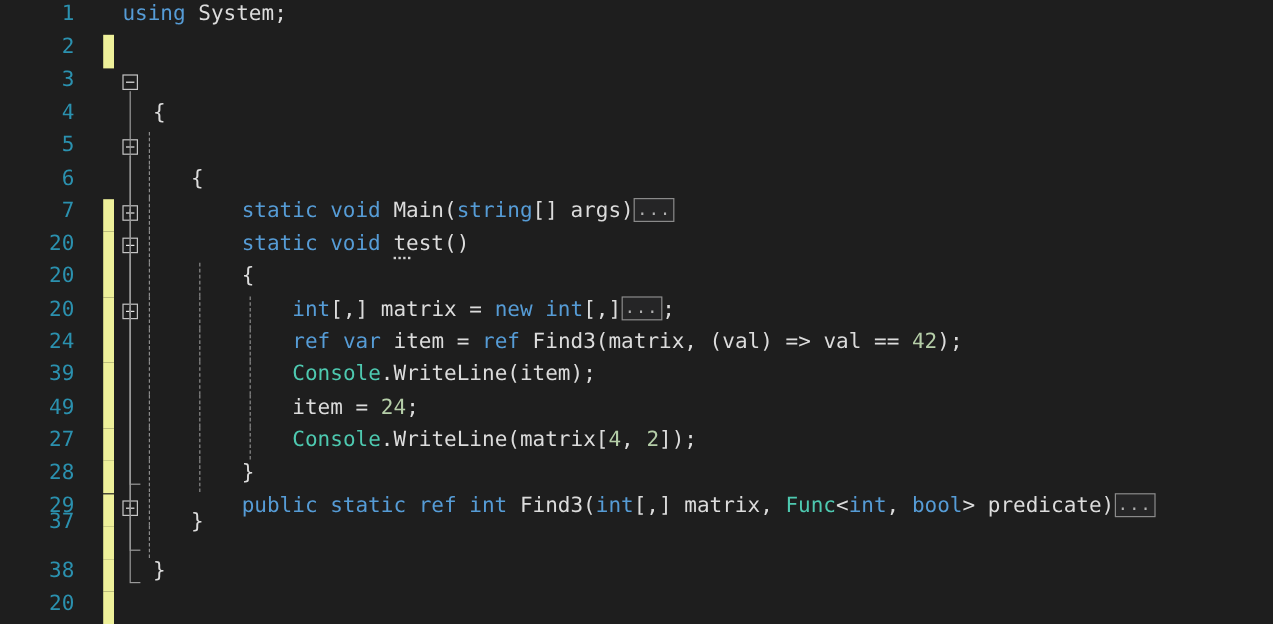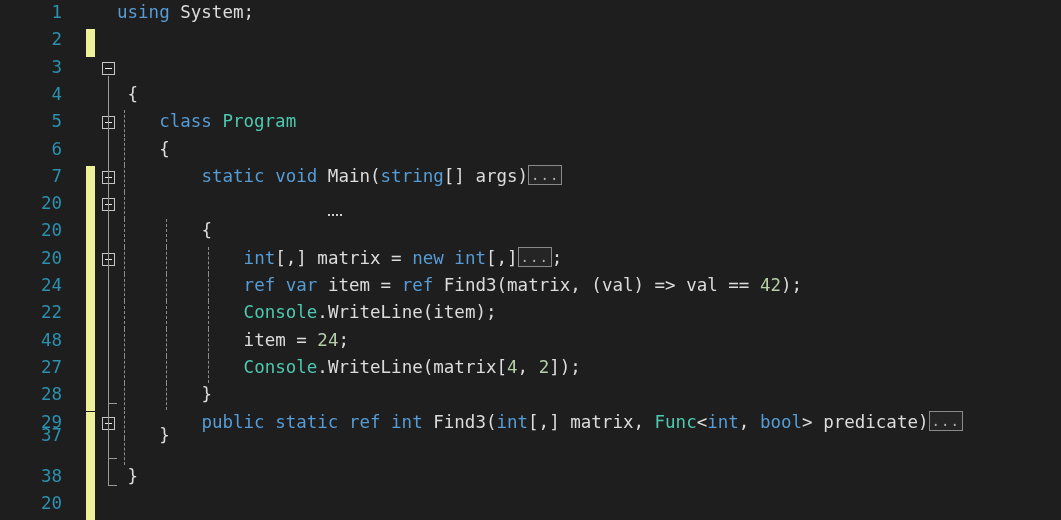--- a/index.html
+++ b/index.html
@@ -199,33 +199,33 @@
       <div class="guide" style="left: 123.55px; top: 355.9px; height: 27.3px;"></div>
       <div class="guide" style="left: 165.75px; top: 355.9px; height: 27.3px;"></div>
       <div class="guide" style="left: 207.95px; top: 355.9px; height: 27.3px;"></div>
       <div class="guide" style="left: 123.55px; top: 383.2px; height: 27.3px;"></div>
       <div class="guide" style="left: 165.75px; top: 383.2px; height: 27.3px;"></div>
       <div class="guide" style="left: 123.55px; top: 410.5px; height: 27.3px;"></div>
       <div class="guide" style="left: 123.55px; top: 437.8px; height: 27.3px;"></div>
     </div>
 
   <div id="rows">
-      <div class="row" style="top: -1px;"><div class="lineno">1</div><div class="code" style="left: 117px;"><span class="kw">using</span><span class="punc"> </span><span class="id">System</span><span class="punc">;</span></div></div>
+      <div class="row" style="top: -1px;"><div class="lineno">1</div><div class="code" style="left: 102px;"><span class="kw">using</span><span class="punc"> </span><span class="id">System</span><span class="punc">;</span></div></div>
       <div class="row" style="top: 26.3px;"><div class="lineno">2</div><div class="code" style="left: 117px;"></div></div>
       <div class="row" style="top: 53.6px;"><div class="lineno">3</div></div>
       <div class="row" style="top: 80.9px;"><div class="lineno">4</div><div class="code" style="left: 127.55px;"><span class="punc">{</span></div></div>
-      <div class="row" style="top: 108.2px;"><div class="lineno">5</div><div class="code" style="left: 159.2px;"><span class="kw">class</span><span class="punc"> </span><span class="typ">Program</span></div></div>
+      <div class="row" style="top: 108.2px;"><div class="lineno">5</div></div>
       <div class="row" style="top: 135.5px;"><div class="lineno">6</div><div class="code" style="left: 159.2px;"><span class="punc">{</span></div></div>
       <div class="row" style="top: 162.8px;"><div class="lineno">7</div><div class="code" style="left: 201.4px;"><span class="kw">static</span><span class="punc"> </span><span class="kw">void</span><span class="punc"> </span><span class="id">Main</span><span class="punc">(</span><span class="kw">string</span><span class="punc">[] </span><span class="id">args</span><span class="punc">)</span><span class="ellipsis">...</span></div></div>
-      <div class="row" style="top: 190.1px;"><div class="lineno">20</div></div>
+      <div class="row" style="top: 190.1px;"><div class="lineno">20</div><div class="code" style="left: 201.4px;"><span class="kw">static</span><span class="punc"> </span><span class="kw">void</span><span class="punc"> </span><span class="id">test</span><span class="punc">()</span></div></div>
       <div class="row" style="top: 217.4px;"><div class="lineno">20</div><div class="code" style="left: 201.4px;"><span class="punc">{</span></div></div>
       <div class="row" style="top: 244.7px;"><div class="lineno">20</div><div class="code" style="left: 243.6px;"><span class="kw">int</span><span class="punc">[,] </span><span class="id">matrix</span><span class="punc"> = </span><span class="kw">new</span><span class="punc"> </span><span class="kw">int</span><span class="punc">[,]</span><span class="ellipsis">...</span><span class="punc">;</span></div></div>
       <div class="row" style="top: 272px;"><div class="lineno">24</div><div class="code" style="left: 243.6px;"><span class="kw">ref</span><span class="punc"> </span><span class="kw">var</span><span class="punc"> </span><span class="id">item</span><span class="punc"> = </span><span class="kw">ref</span><span class="punc"> </span><span class="id">Find3</span><span class="punc">(</span><span class="id">matrix</span><span class="punc">, (</span><span class="id">val</span><span class="punc">) =&gt; </span><span class="id">val</span><span class="punc"> == </span><span class="num">42</span><span class="punc">);</span></div></div>
-      <div class="row" style="top: 299.3px;"><div class="lineno">22</div><div class="code" style="left: 243.6px;"><span class="typ">Console</span><span class="punc">.</span><span class="id">WriteLine</span><span class="punc">(</span><span class="id">item</span><span class="punc">);</span></div></div>
-      <div class="row" style="top: 326.6px;"><div class="lineno">48</div><div class="code" style="left: 243.6px; text-align: right;"><span class="id">item</span><span class="punc"> = </span><span class="num">24</span><span class="punc">;</span></div></div>
+      <div class="row" style="top: 299.3px;"><div class="lineno">39</div><div class="code" style="left: 243.6px;"><span class="typ">Console</span><span class="punc">.</span><span class="id">WriteLine</span><span class="punc">(</span><span class="id">item</span><span class="punc">);</span></div></div>
+      <div class="row" style="top: 326.6px;"><div class="lineno">49</div><div class="code" style="left: 243.6px; text-align: right;"><span class="id">item</span><span class="punc"> = </span><span class="num">24</span><span class="punc">;</span></div></div>
       <div class="row" style="top: 353.9px;"><div class="lineno">27</div><div class="code" style="left: 243.6px;"><span class="typ">Console</span><span class="punc">.</span><span class="id">WriteLine</span><span class="punc">(</span><span class="id">matrix</span><span class="punc">[</span><span class="num">4</span><span class="punc">, </span><span class="num">2</span><span class="punc">]);</span></div></div>
       <div class="row" style="top: 381.2px;"><div class="lineno">28</div><div class="code" style="left: 201.4px;"><span class="punc">}</span></div></div>
       <div class="row" style="top: 408.5px;"><div class="lineno">29</div><div class="code" style="left: 201.4px;"><span class="kw">public</span><span class="punc"> </span><span class="kw">static</span><span class="punc"> </span><span class="kw">ref</span><span class="punc"> </span><span class="kw">int</span><span class="punc"> </span><span class="id">Find3</span><span class="punc">(</span><span class="kw">int</span><span class="punc">[,] </span><span class="id">matrix</span><span class="punc">, </span><span class="typ">Func</span><span class="punc">&lt;</span><span class="kw">int</span><span class="punc">, </span><span class="kw">bool</span><span class="punc">&gt; </span><span class="id">predicate</span><span class="punc">)</span><span class="ellipsis">...</span></div></div>
       <div class="row" style="top: 422px;"><div class="lineno">37</div><div class="code" style="left: 159.2px;"><span class="punc">}</span></div></div>
       <div class="row" style="top: 463.1px; text-decoration: underline;"><div class="lineno">38</div><div class="code" style="left: 127.55px;"><span class="punc">}</span></div></div>
       <div class="row" style="top: 490.4px;"><div class="lineno">20</div><div class="code" style="left: 117px;"></div></div>
     </div>
 
 <div class="renamehint" style="left: 328px; top: 212.1px;"></div>
   </div>

